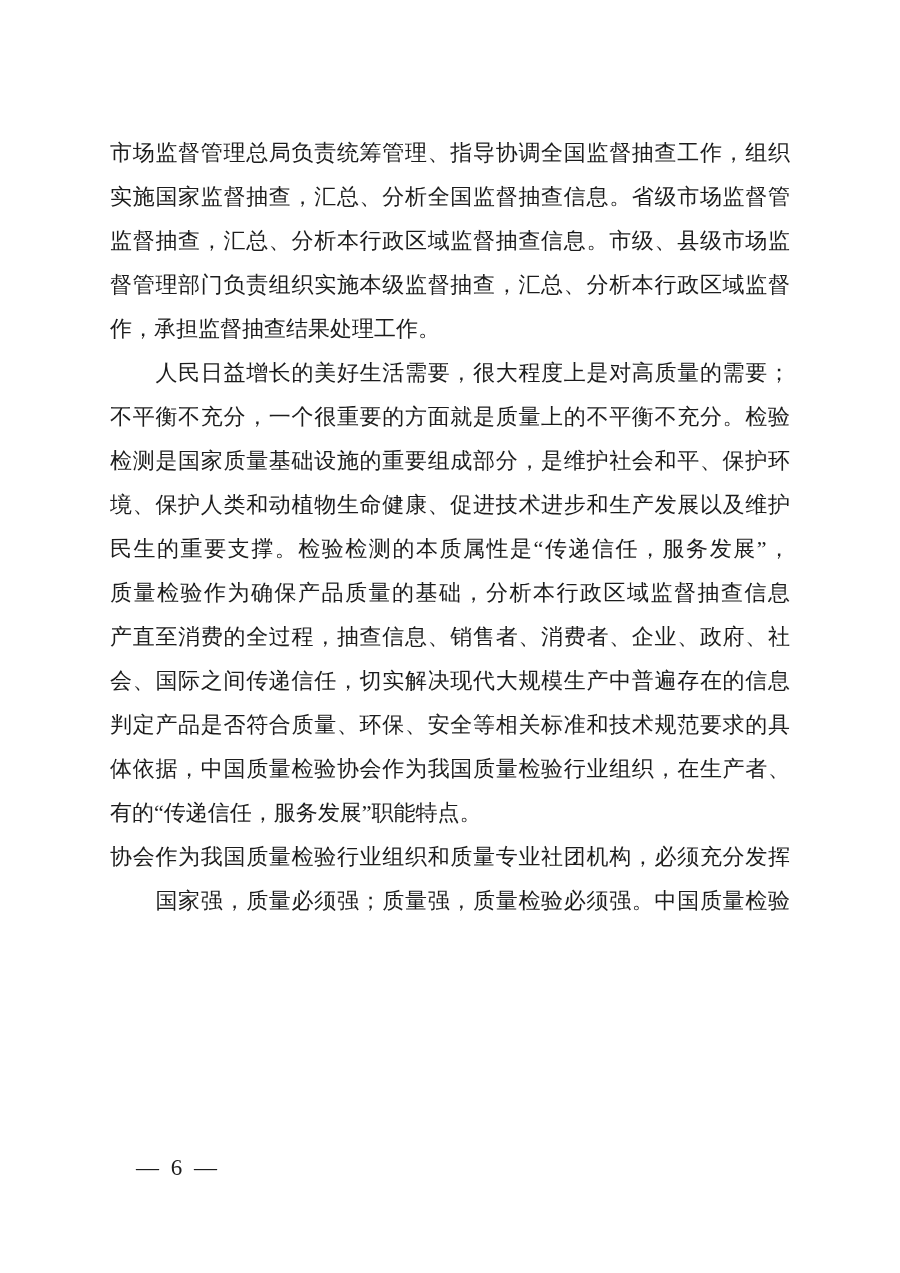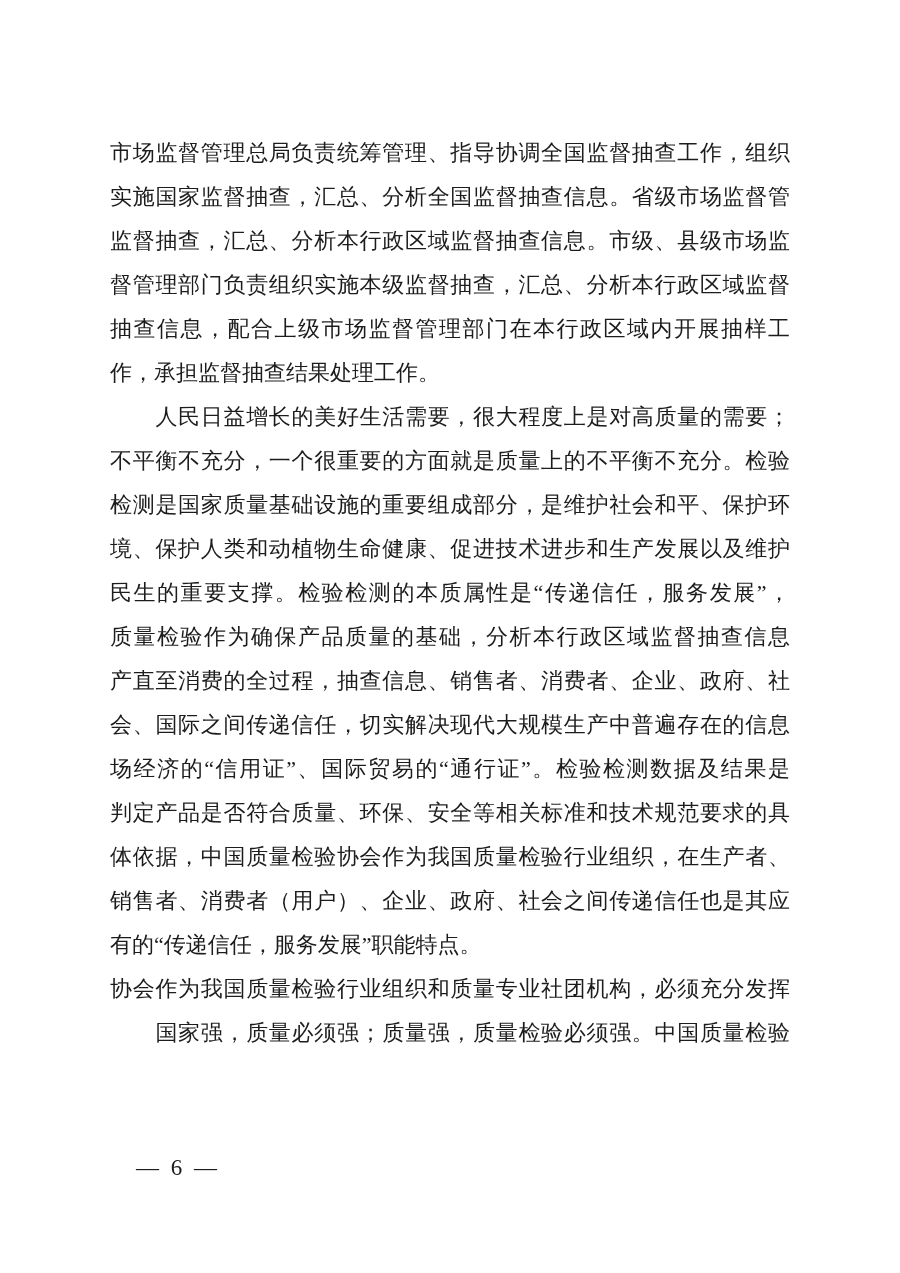--- a/index.html
+++ b/index.html
@@ -57,36 +57,33 @@
 </head>
 <body>
 
 <div class="page" style="color: rgb(28, 28, 28); background: rgb(255, 255, 255);">
   <div class="text-body" id="doc-body">
       <div class="paragraph">
         <div class="line">市场监督管理总局负责统筹管理、指导协调全国监督抽查工作，组织</div>
         <div class="line">实施国家监督抽查，汇总、分析全国监督抽查信息。省级市场监督管</div>
         <div class="line">监督抽查，汇总、分析本行政区域监督抽查信息。市级、县级市场监</div>
         <div class="line">督管理部门负责组织实施本级监督抽查，汇总、分析本行政区域监督</div>
-        <div class="line">抽查信息，配合上级市场监督管理部门在本行政区域内开展抽样工</div>
         <div class="line line-end">作，承担监督抽查结果处理工作。</div>
       </div>
       <div class="paragraph">
         <div class="line">　　人民日益增长的美好生活需要，很大程度上是对高质量的需要；</div>
         <div class="line">不平衡不充分，一个很重要的方面就是质量上的不平衡不充分。检验</div>
         <div class="line">检测是国家质量基础设施的重要组成部分，是维护社会和平、保护环</div>
         <div class="line">境、保护人类和动植物生命健康、促进技术进步和生产发展以及维护</div>
         <div class="line">民生的重要支撑。检验检测的本质属性是“传递信任，服务发展”，</div>
         <div class="line">质量检验作为确保产品质量的基础，分析本行政区域监督抽查信息</div>
         <div class="line">产直至消费的全过程，抽查信息、销售者、消费者、企业、政府、社</div>
         <div class="line">会、国际之间传递信任，切实解决现代大规模生产中普遍存在的信息</div>
-        <div class="line">场经济的“信用证”、国际贸易的“通行证”。检验检测数据及结果是</div>
         <div class="line">判定产品是否符合质量、环保、安全等相关标准和技术规范要求的具</div>
         <div class="line">体依据，中国质量检验协会作为我国质量检验行业组织，在生产者、</div>
-        <div class="line">销售者、消费者（用户）、企业、政府、社会之间传递信任也是其应</div>
         <div class="line line-end">有的“传递信任，服务发展”职能特点。</div>
       </div>
       <div class="paragraph">
         <div class="line">协会作为我国质量检验行业组织和质量专业社团机构，必须充分发挥</div>
         <div class="line">　　国家强，质量必须强；质量强，质量检验必须强。中国质量检验</div>
       </div>
     </div>
   <div class="page-number">— 6 —</div>
 </div>
 

